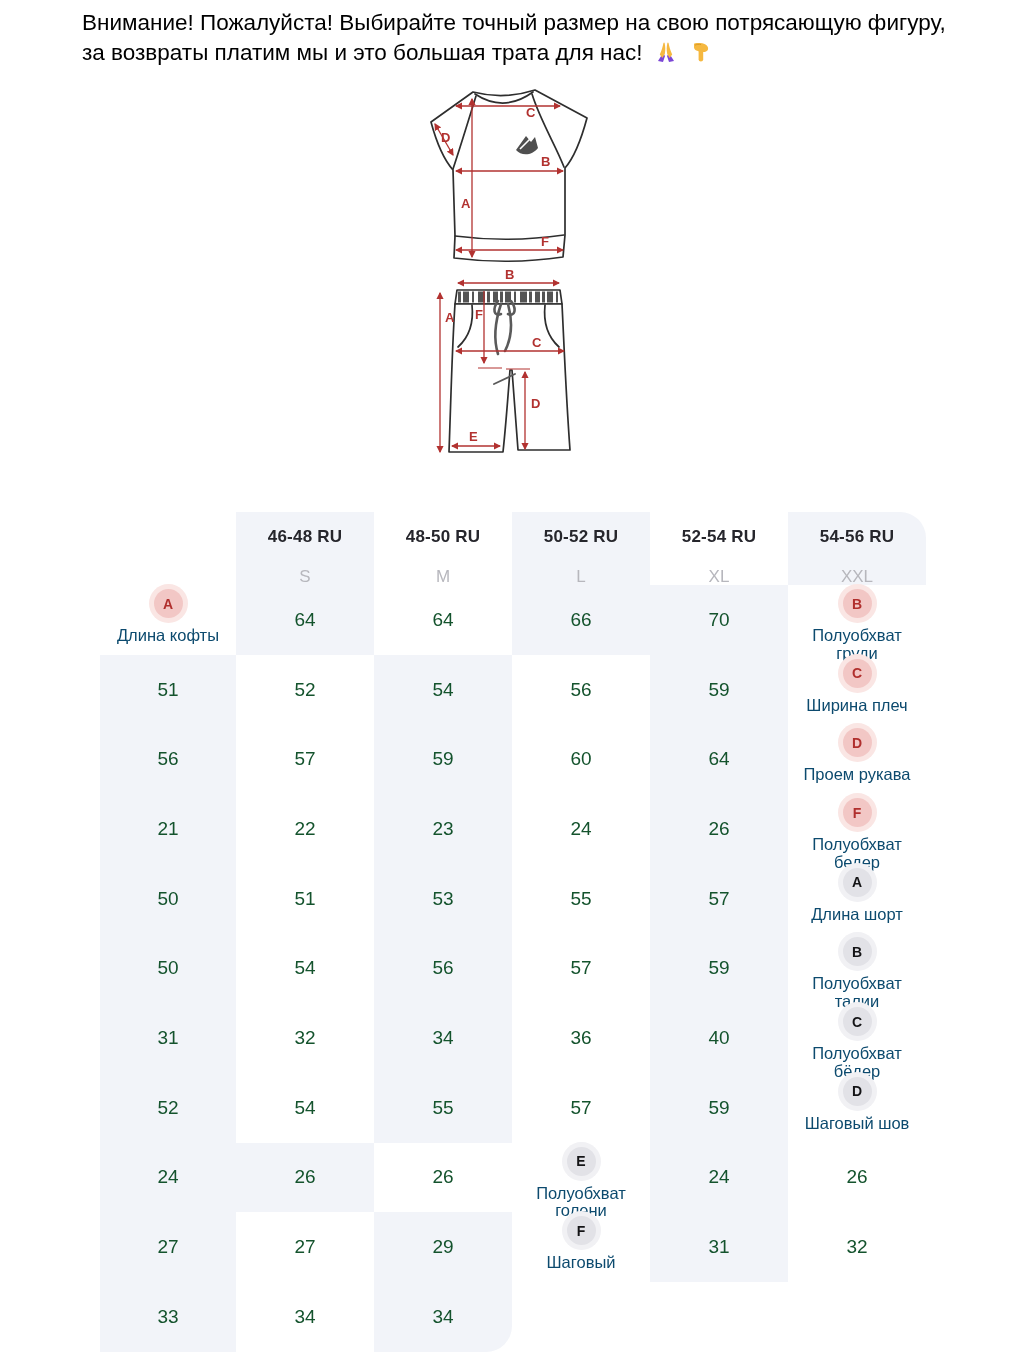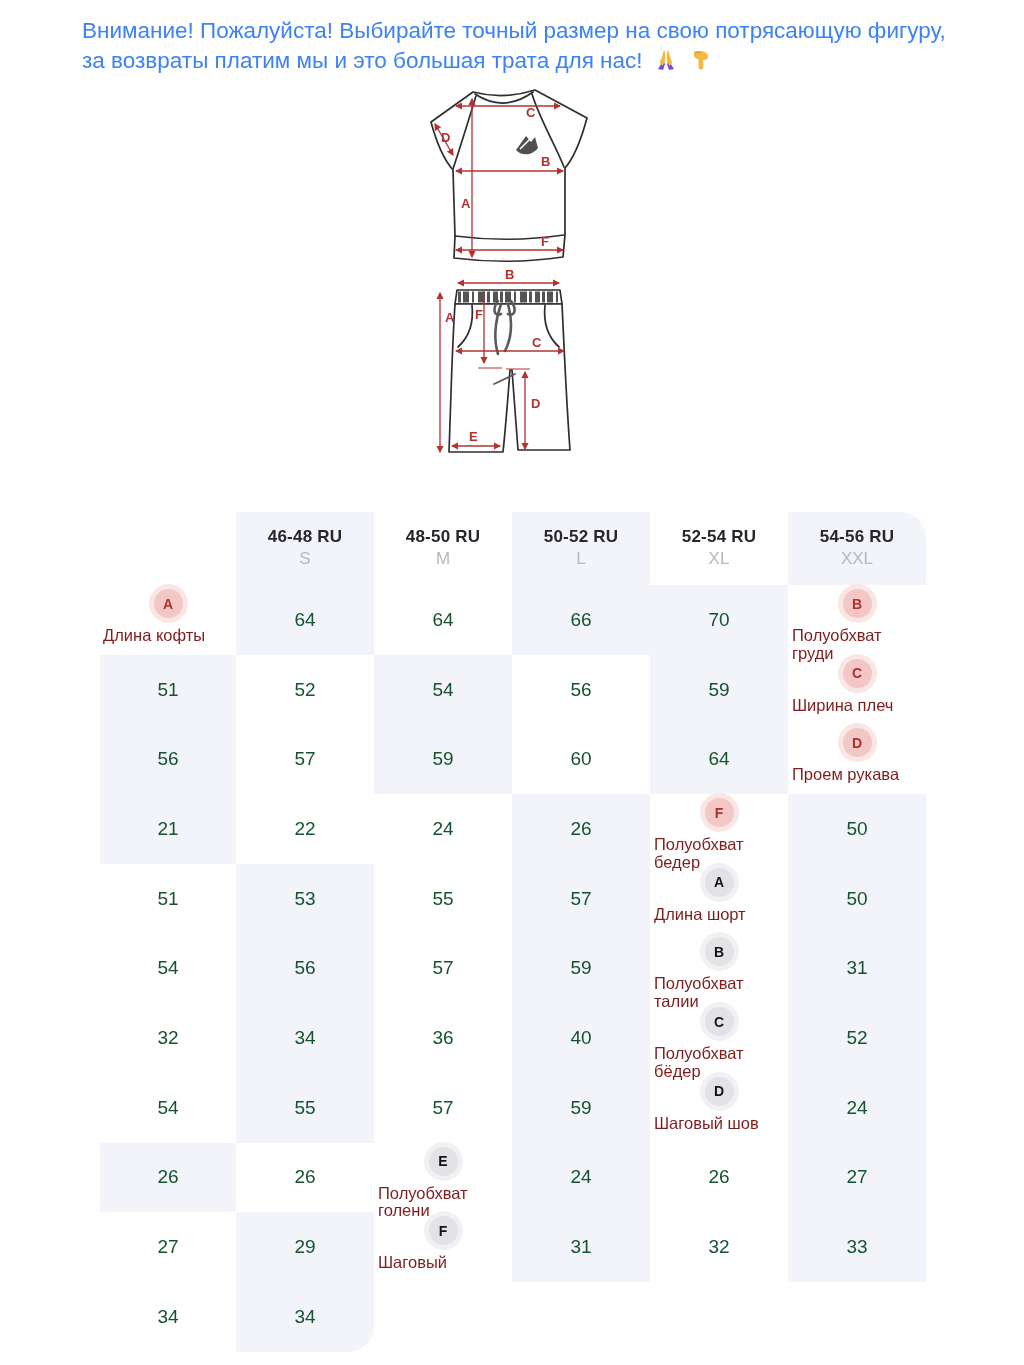--- a/index.html
+++ b/index.html
@@ -2,58 +2,58 @@
 <html><head>
 <meta charset="utf-8">
 <style>
   * { margin: 0; padding: 0; box-sizing: border-box; }
   html, body { width: 1024px; height: 1365px; background: #ffffff;
     font-family: "Liberation Sans", sans-serif; position: relative; overflow: hidden; }
 
   
   .notice {
     position: absolute; left: 82px; top: 8px; width: 884px;
-    font-size: 22.5px; line-height: 30px; color: #3b82f6; margin-top: 8px;
+    font-size: 22.5px; line-height: 30px; color: #000000;
   }
   .emoji-svg { display: inline-block; vertical-align: -4px; margin-left: 5px; }
 
   
   .diagram-wrap { position: absolute; left: 408px; top: 86px; width: 204px; height: 382px; }
   .diagram-wrap svg { display: block; width: 204px; height: 382px; }
   .dim-label { font: bold 13px "Liberation Sans", sans-serif; fill: #b23230; }
 
   
   .size-table {
     position: absolute; left: 100px; top: 512px;
     display: grid;
     grid-template-columns: 136px repeat(5, 138px);
     grid-template-rows: 73px repeat(11, 69.7px);
   }
   .cell { display: flex; align-items: center; justify-content: center; }
   .shade { background: #f2f4f9; }
   .tr-round { border-top-right-radius: 26px; }
   .br-round { border-bottom-right-radius: 26px; }
 
-  .hdr { flex-direction: column; justify-content: flex-start; padding-top: 15px; }
+  .hdr { flex-direction: column; justify-content: flex-start; padding-top: 15px; gap: 18px; }
   .col-ru { font-weight: bold; font-size: 17px; color: #26262c; letter-spacing: .2px; }
   .col-intl { font-size: 17px; color: #b7b7bd; margin-top: 2px; }
 
   .val { font-size: 19px; color: #14532d; }
 
   .label-cell { flex-direction: column; justify-content: flex-start; padding-top: 4px; }
   .badge {
     width: 29px; height: 29px; border-radius: 50%;
     display: flex; align-items: center; justify-content: center;
     font-size: 14px; font-weight: bold; flex: 0 0 auto;
   }
   .badge.pink { background: #f2c7c5; box-shadow: 0 0 0 5px #fae6e4; color: #b02f2d; }
   .badge.gray { background: #e2e2e7; box-shadow: 0 0 0 5px #f1f1f4; color: #141416; }
   .row-label {
     margin-top: 9px; font-size: 16.5px; line-height: 17.5px;
-    color: #7f1d1d; width: 130px;
+    color: #0c4a6e; text-align: center; width: 130px;
   }
 </style>
 </head>
 <body>
 
 <div class="notice">
   <span>Внимание! Пожалуйста! Выбирайте точный размер на свою потрясающую фигуру, за возвраты платим мы и это большая трата для нас!</span>
   <svg class="emoji-svg" width="24" height="24" viewBox="0 0 24 24">
     <path d="M4,21 L9,13 L11,16 L9,22 Z" fill="#7b46d6"></path>
     <path d="M20,21 L15,13 L13,16 L15,22 Z" fill="#7b46d6"></path>
@@ -192,20 +192,21 @@
   <div class="cell val shade">59</div>
   <div class="cell val">60</div>
   <div class="cell val shade">64</div>
 
   <div class="cell label-cell">
     <span class="badge pink">D</span>
     <span class="row-label">Проем рукава</span>
   </div>
   <div class="cell val shade">21</div>
   <div class="cell val">22</div>
+  <div class="cell val shade">23</div>
   <div class="cell val">24</div>
   <div class="cell val shade">26</div>
 
   <div class="cell label-cell">
     <span class="badge pink">F</span>
     <span class="row-label">Полуобхват бедер</span>
   </div>
   <div class="cell val shade">50</div>
   <div class="cell val">51</div>
   <div class="cell val shade">53</div>

